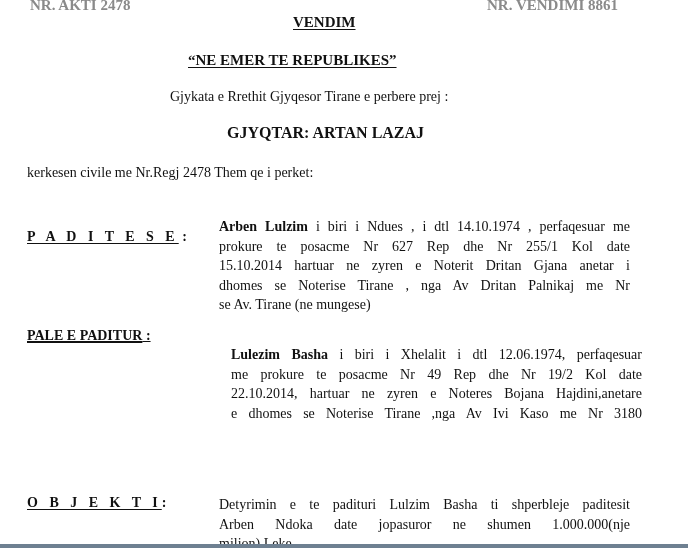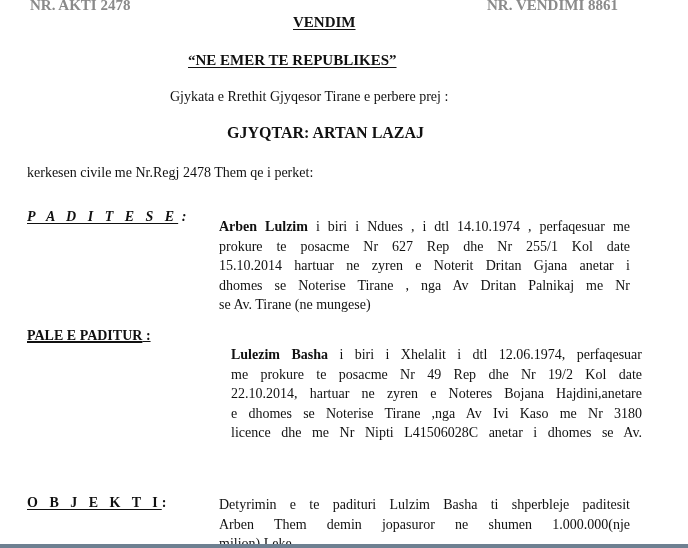--- a/index.html
+++ b/index.html
@@ -51,44 +51,43 @@
 <div class="abs title" style="left:188px; top:52px;">“NE EMER TE REPUBLIKES”</div>
 
 <div class="abs body-text" style="left:170px; top:89px;">Gjykata e Rrethit Gjyqesor Tirane e perbere prej  :</div>
 
 <div class="abs judge" style="left:227px; top:124px;">GJYQTAR: ARTAN LAZAJ</div>
 
 <div class="para" style="top:163px;">
   <span class="line">kerkesen civile me Nr.Regj 2478 Them  qe i perket:</span>
 </div>
 
-<div class="abs label" style="top:209px;font-style:italic;">
+<div class="abs label" style="top:229px;">
   <span class="u spaced">P A D I T E S E</span><span> :</span>
 </div>
 <div class="block" style="top:217px;">
   <span class="line"><b>Arben Lulzim</b><span> i biri i  Ndues , i dtl 14.10.1974 , perfaqesuar me</span></span>
   <span class="line">prokure te posacme Nr 627 Rep dhe Nr 255/1 Kol date</span>
   <span class="line">15.10.2014 hartuar ne zyren e Noterit Dritan Gjana anetar i</span>
   <span class="line">dhomes se Noterise Tirane , nga Av  Dritan Palnikaj me Nr</span>
   <span class="line last">se Av. Tirane  (ne mungese)</span>
 </div>
 
 <div class="abs label" style="top:328px;text-decoration:underline;">
   <span class="u">PALE E PADITUR</span><span> :</span>
 </div>
 <div class="block" style="top:345px;margin-left:12px;">
   <span class="line"><b>Lulezim Basha</b><span> i biri i Xhelalit i dtl 12.06.1974, perfaqesuar</span></span>
   <span class="line">me prokure te posacme Nr 49 Rep dhe Nr 19/2 Kol date</span>
   <span class="line">22.10.2014, hartuar ne zyren e Noteres Bojana Hajdini,anetare</span>
   <span class="line">e dhomes se Noterise Tirane ,nga Av Ivi Kaso me Nr 3180</span>
-  <span class="line">licence dhe me Nr  Nipti L41506028C anetar i dhomes se Av.</span>
 </div>
 
 <div class="abs label" style="top:495px;">
   <span class="u spaced">O B J E K T I</span><span>:</span>
 </div>
 <div class="block" style="top:495px;">
   <span class="line">Detyrimin e te padituri Lulzim Basha  ti shperbleje paditesit</span>
-  <span class="line">Arben Them demin jopasuror ne shumen   1.000.000(nje</span>
+  <span class="line">Arben Ndoka date jopasuror ne shumen   1.000.000(nje</span>
   <span class="line last">milion) Leke .</span>
 </div>
 
 <div class="bottom-bar"></div>
 
 </body></html>

